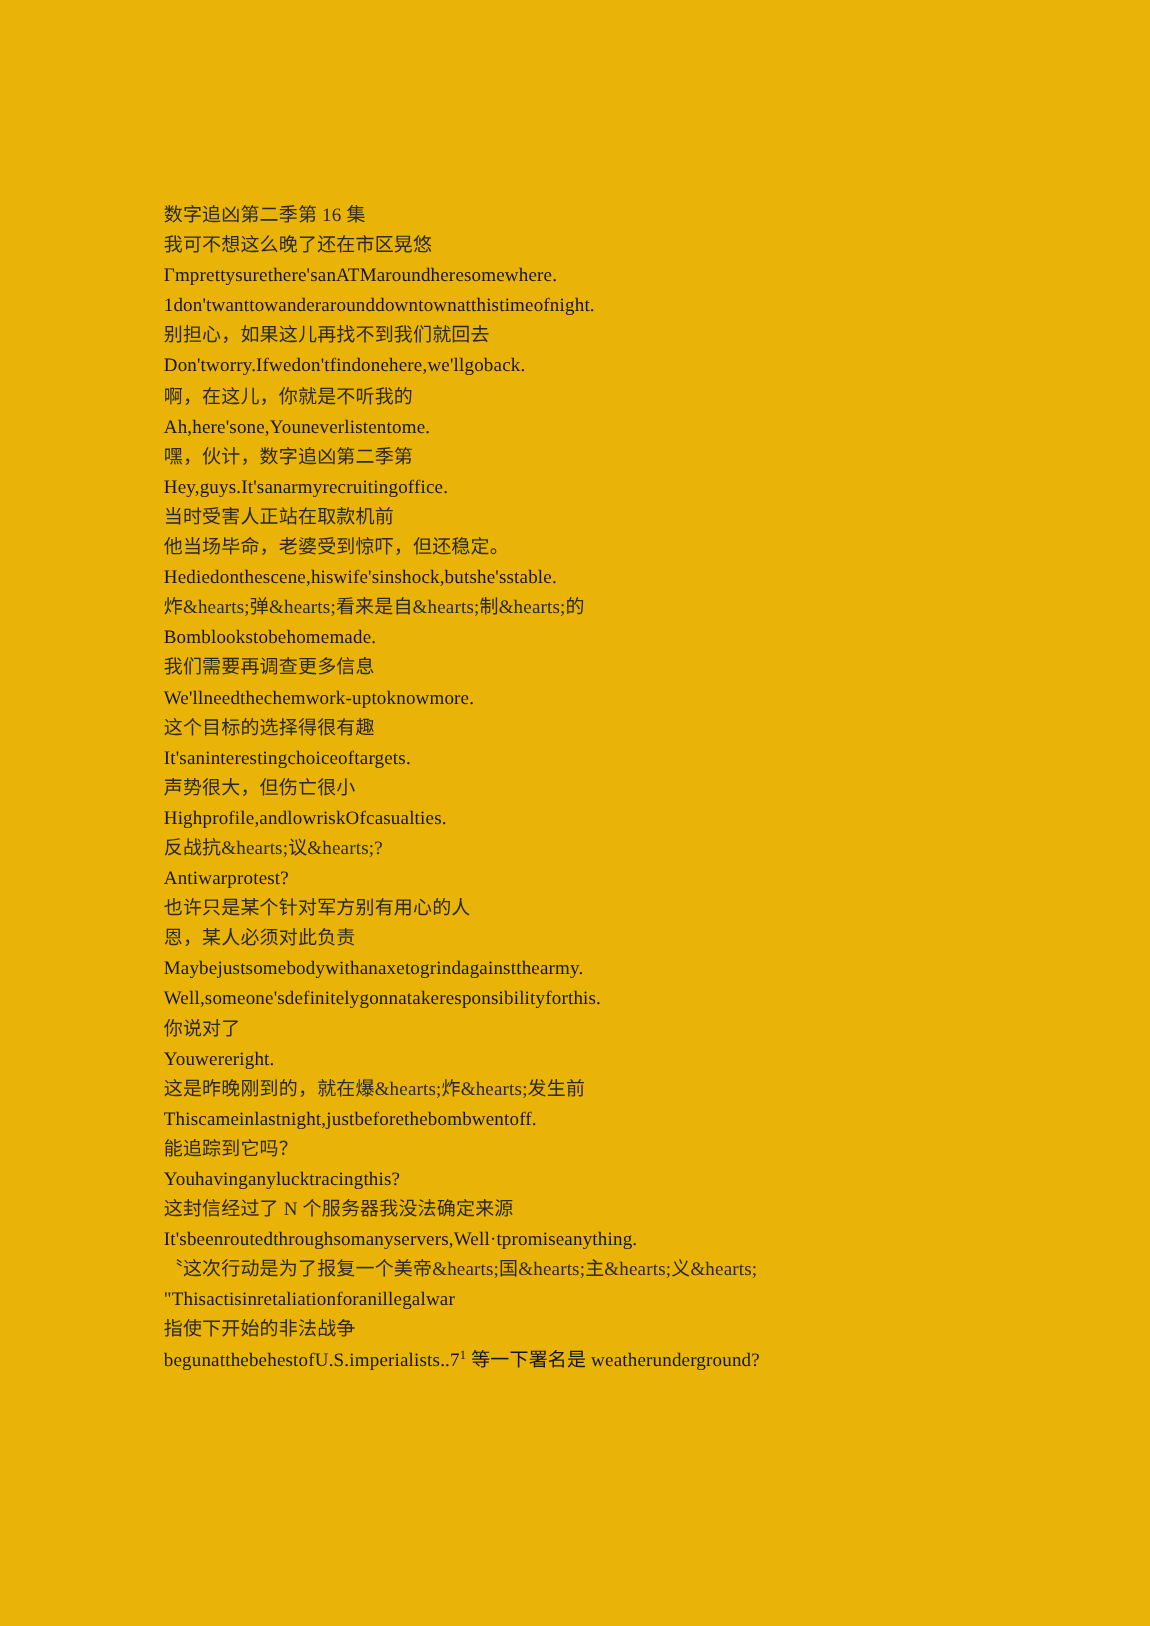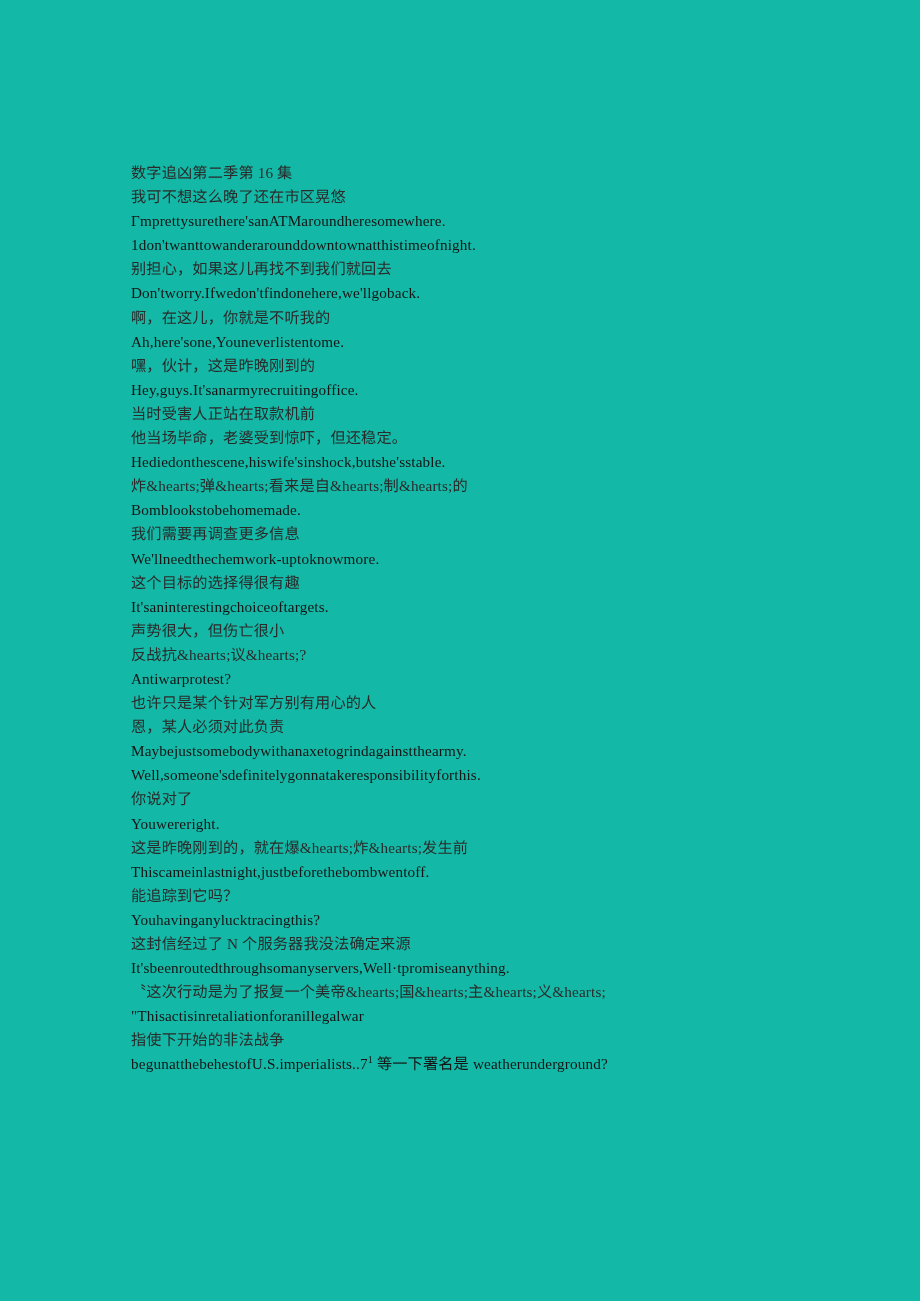--- a/index.html
+++ b/index.html
@@ -16,21 +16,21 @@
     font-family: "Liberation Serif", "DejaVu Serif", serif;
     color: #1a1a1a;
     -webkit-font-smoothing: antialiased;
   }
   .page {
     position: absolute;
     left: 0;
     top: 0;
     width: 920px;
     height: 1301px;
-    background: #14b8a6;
+    background: #eab308;
   }
   .doc-body {
     position: absolute;
     left: 131px;
     top: 161px;
     width: 700px;
   }
   .line {
     font-size: 15.2px;
     line-height: 24.1px;
@@ -59,32 +59,33 @@
   <div class="doc-body">
 
     <div class="line cn">数字追凶第二季第 16 集</div>
     <div class="line cn">我可不想这么晚了还在市区晃悠</div>
     <div class="line en">Γmprettysurethere'sanATMaroundheresomewhere.</div>
     <div class="line en">1don'twanttowanderarounddowntownatthistimeofnight.</div>
     <div class="line cn">别担心，如果这儿再找不到我们就回去</div>
     <div class="line en">Don'tworry.Ifwedon'tfindonehere,we'llgoback.</div>
     <div class="line cn">啊，在这儿，你就是不听我的</div>
     <div class="line en">Ah,here'sone,Youneverlistentome.</div>
-    <div class="line cn">嘿，伙计，这是昨晚刚到的</div>
+    <div class="line cn">嘿，伙计，数字追凶第二季第</div>
     <div class="line en">Hey,guys.It'sanarmyrecruitingoffice.</div>
     <div class="line cn">当时受害人正站在取款机前</div>
     <div class="line cn">他当场毕命，老婆受到惊吓，但还稳定。</div>
     <div class="line en">Hediedonthescene,hiswife'sinshock,butshe'sstable.</div>
     <div class="line cn">炸&amp;hearts;弹&amp;hearts;看来是自&amp;hearts;制&amp;hearts;的</div>
     <div class="line en">Bomblookstobehomemade.</div>
     <div class="line cn">我们需要再调查更多信息</div>
     <div class="line en">We'llneedthechemwork-uptoknowmore.</div>
     <div class="line cn">这个目标的选择得很有趣</div>
     <div class="line en">It'saninterestingchoiceoftargets.</div>
     <div class="line cn">声势很大，但伤亡很小</div>
+    <div class="line en">Highprofile,andlowriskOfcasualties.</div>
     <div class="line cn">反战抗&amp;hearts;议&amp;hearts;?</div>
     <div class="line en">Antiwarprotest?</div>
     <div class="line cn">也许只是某个针对军方别有用心的人</div>
     <div class="line cn">恩，某人必须对此负责</div>
     <div class="line en">Maybejustsomebodywithanaxetogrindagainstthearmy.</div>
     <div class="line en">Well,someone'sdefinitelygonnatakeresponsibilityforthis.</div>
     <div class="line cn">你说对了</div>
     <div class="line en">Youwereright.</div>
     <div class="line cn">这是昨晚刚到的，就在爆&amp;hearts;炸&amp;hearts;发生前</div>
     <div class="line en">Thiscameinlastnight,justbeforethebombwentoff.</div>

